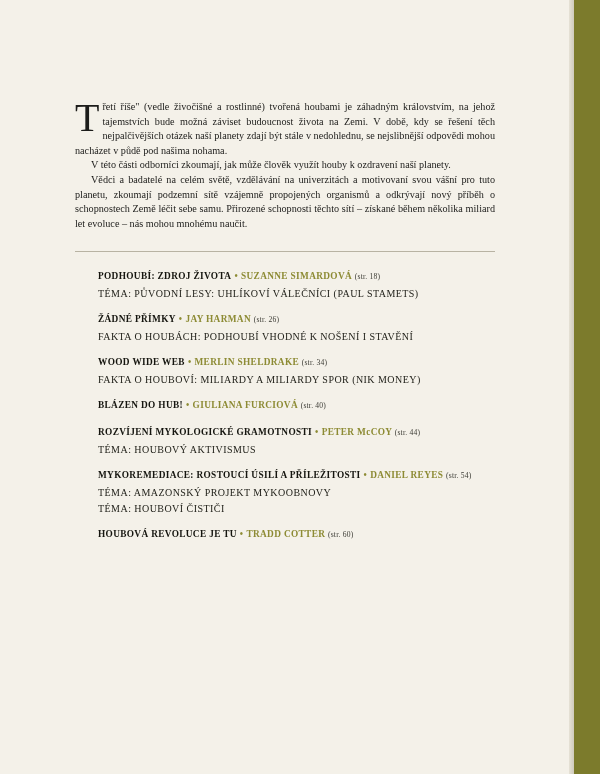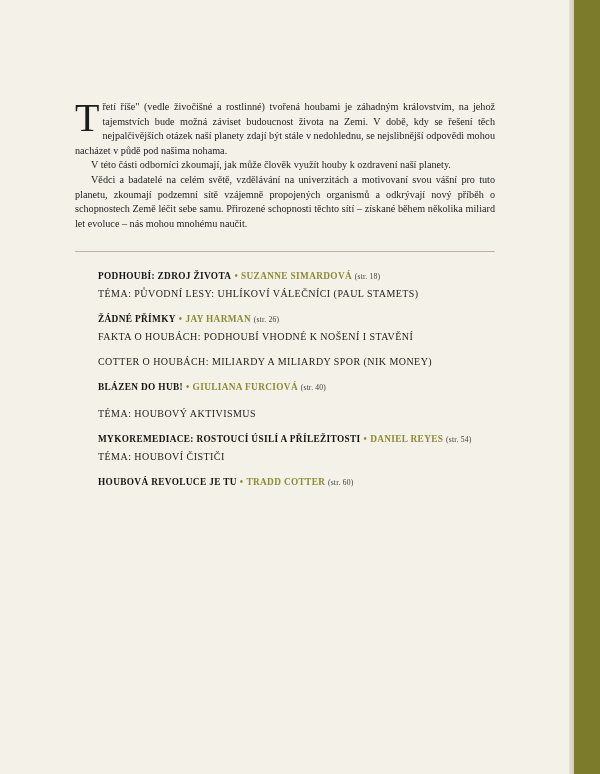--- a/index.html
+++ b/index.html
@@ -142,40 +142,49 @@
 
       <div class="toc-entry">
         <div class="toc-title-line">
           <span>ŽÁDNÉ PŘÍMKY</span><span class="sep-dot">•</span><span class="author">JAY HARMAN</span>
           <span class="page-ref">(str. 26)</span>
         </div>
         <div class="subline">FAKTA O HOUBÁCH: PODHOUBÍ VHODNÉ K NOŠENÍ I STAVĚNÍ</div>
       </div>
 
       <div class="toc-entry">
-        <div class="subline">COTTER O HOUBÁCH: MILIARDY A MILIARDY SPOR (NIK MONEY)</div>
+        <div class="toc-title-line">
+          <span>WOOD WIDE WEB</span><span class="sep-dot">•</span><span class="author">MERLIN SHELDRAKE</span>
+          <span class="page-ref">(str. 34)</span>
+        </div>
+        <div class="subline">FAKTA O HOUBOVÍ: MILIARDY A MILIARDY SPOR (NIK MONEY)</div>
       </div>
 
       <div class="toc-entry">
         <div class="toc-title-line">
           <span>BLÁZEN DO HUB!</span><span class="sep-dot">•</span><span class="author">GIULIANA FURCIOVÁ</span>
           <span class="page-ref">(str. 40)</span>
         </div>
       </div>
 
       <div class="toc-entry">
+        <div class="toc-title-line">
+          <span>ROZVÍJENÍ MYKOLOGICKÉ GRAMOTNOSTI</span><span class="sep-dot">•</span><span class="author">PETER McCOY</span>
+          <span class="page-ref">(str. 44)</span>
+        </div>
         <div class="subline">TÉMA: HOUBOVÝ AKTIVISMUS</div>
       </div>
 
 
       <div class="toc-entry">
         <div class="toc-title-line">
           <span>MYKOREMEDIACE: ROSTOUCÍ ÚSILÍ A PŘÍLEŽITOSTI</span><span class="sep-dot">•</span><span class="author">DANIEL REYES</span>
           <span class="page-ref">(str. 54)</span>
         </div>
+        <div class="subline">TÉMA: AMAZONSKÝ PROJEKT MYKOOBNOVY</div>
         <div class="subline">TÉMA: HOUBOVÍ ČISTIČI</div>
       </div>
 
       <div class="toc-entry">
         <div class="toc-title-line">
           <span>HOUBOVÁ REVOLUCE JE TU</span><span class="sep-dot">•</span><span class="author">TRADD COTTER</span>
           <span class="page-ref">(str. 60)</span>
         </div>
       </div>
 

